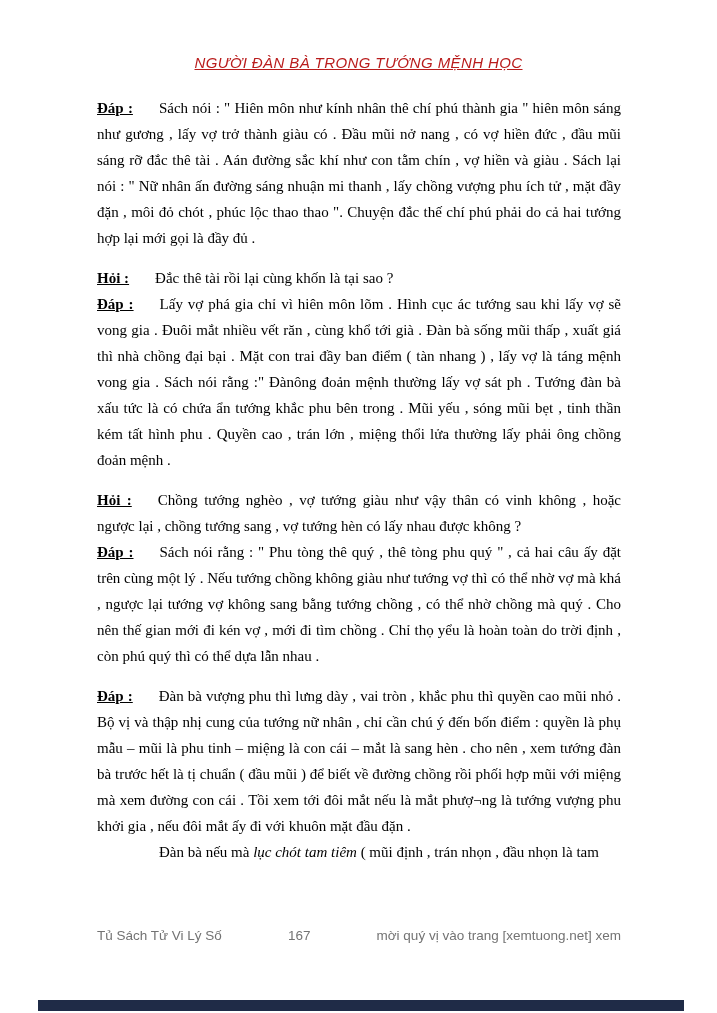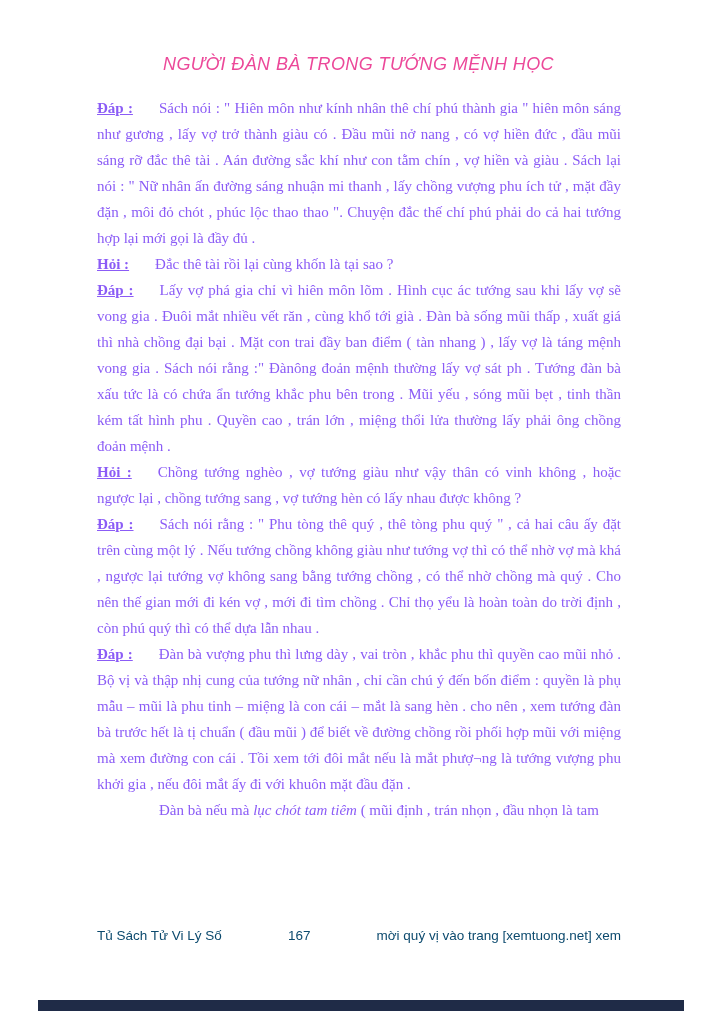--- a/index.html
+++ b/index.html
@@ -13,54 +13,55 @@
     overflow: hidden;
   }
   .header {
     position: absolute;
     top: 54px;
     left: 0;
     right: 0;
     text-align: center;
     font-family: "Liberation Sans", sans-serif;
     font-style: italic;
-    font-size: 18px;
+    font-size: 15px;
     letter-spacing: 0.4px;
-    color: #ec4899;
+    color: #b91c1c;
+    text-decoration: underline;
   }
   .body-text {
     position: absolute;
     left: 97px;
     width: 524px;
     top: 95px;
     font-size: 15px;
     line-height: 26px;
     text-align: justify;
-    color: #8b5cf6;
+    color: #000000;
   }
   .body-text p { margin: 0; }
-  .group { }
+  .group { margin-top: 14px; }
   .qlabel {
     font-weight: bold;
     text-decoration: underline;
     margin-right: 26px;
     white-space: nowrap;
   }
   .indent { text-indent: 62px; }
   .footer {
     position: absolute;
     top: 928px;
     left: 97px;
     width: 524px;
     display: flex;
     justify-content: space-between;
     align-items: baseline;
     font-family: "Liberation Sans", sans-serif;
     font-size: 13.5px;
-    color: #0c4a6e;
+    color: #737373;
   }
   .bottom-bar {
     position: absolute;
     left: 38px;
     width: 646px;
     bottom: 2px;
     height: 11px;
     background: #1f2b47;
   }
 </style>

